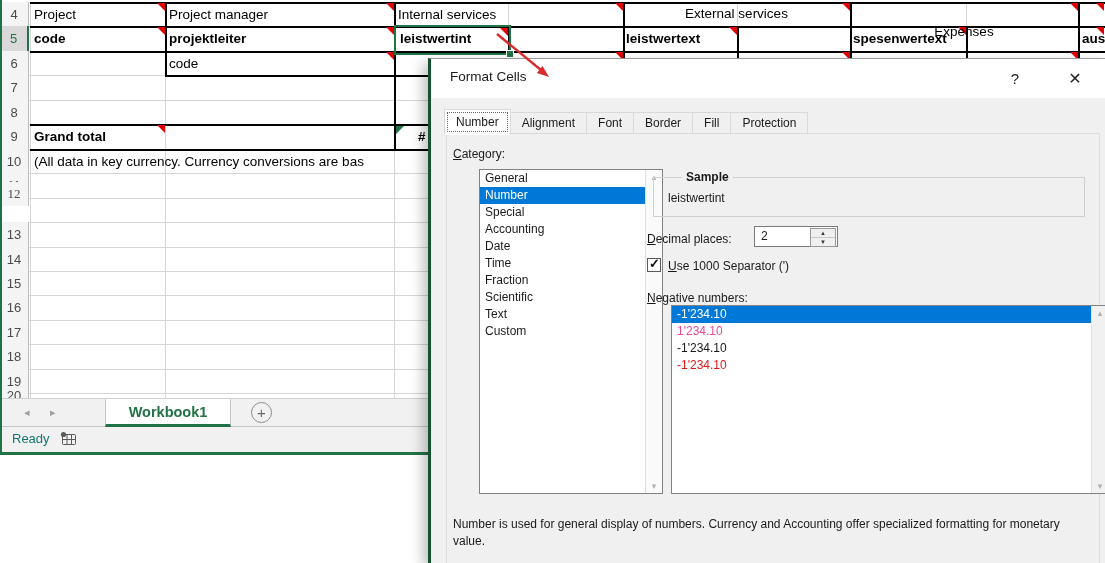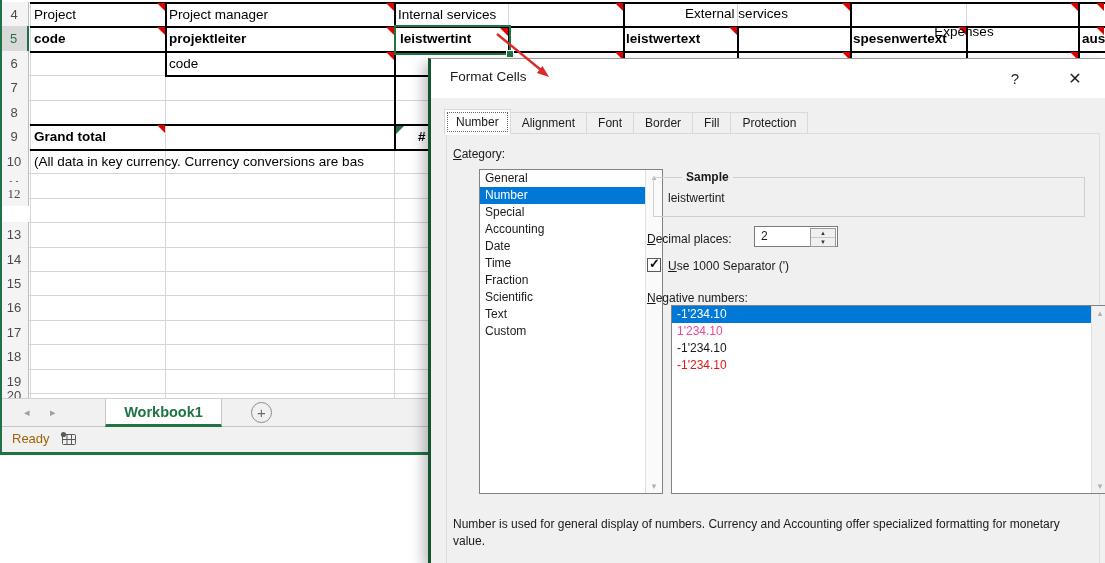--- a/index.html
+++ b/index.html
@@ -19,29 +19,29 @@
   .tri{position:absolute;width:0;height:0;border-top:8px solid #e00000;border-left:8px solid transparent;}
   .gtri{position:absolute;width:0;height:0;border-top:8px solid #217346;border-right:8px solid transparent;}
   #selection{position:absolute;left:394px;top:25px;width:113px;height:26px;
              border:2px solid #217346;z-index:4;}
   #fill-handle{position:absolute;right:-5px;bottom:-5px;width:6px;height:6px;
                background:#217346;border:1px solid #fff;}
   
   #sheet-tabbar{position:absolute;left:0;top:398px;width:429px;height:29px;background:#f1f1f1;
                 border-top:1px solid #d0d0d0;border-bottom:1px solid #c6c6c6;box-sizing:border-box;}
   .navarrow{position:absolute;top:7px;font-size:11px;color:#9e9e9e;cursor:default;}
-  #active-sheet-tab{position:absolute;left:105px;top:0;width:117px;height:28px;background:#fff;
+  #active-sheet-tab{position:absolute;left:105px;top:0;width:126px;height:28px;background:#fff;
                     border-left:1px solid #c6c6c6;border-right:1px solid #c6c6c6;
                     border-bottom:3px solid #217346;box-sizing:border-box;
                     display:flex;align-items:center;justify-content:center;
                     color:#217346;font-weight:bold;font-size:14.5px;}
   #new-sheet-btn{position:absolute;left:251px;top:3px;width:21px;height:21px;border:1.5px solid #8b8b8b;
                  border-radius:50%;color:#6a6a6a;font-size:15px;line-height:20px;text-align:center;box-sizing:border-box;}
   #status-bar{position:absolute;left:0;top:427px;width:429px;height:25px;background:#f1f1f1;}
-  #status-text{position:absolute;left:12px;top:4px;font-size:13px;color:#a16207;}
+  #status-text{position:absolute;left:12px;top:4px;font-size:13px;color:#0f766e;}
   #macro-icon{position:absolute;left:60px;top:4px;}
   #win-edge-left{position:absolute;left:0;top:0;width:2px;height:455px;background:#217346;}
   #win-edge-bottom{position:absolute;left:0;top:452px;width:429px;height:3px;background:#217346;}
   
   #dialog{position:absolute;left:428px;top:58px;width:677px;height:505px;background:#f0f0f0;
           border-left:3px solid #14532d;border-top:1px solid #9a9a9a;box-sizing:border-box;
           box-shadow:-5px 5px 12px rgba(0,0,0,.25);z-index:10;}
   #dlg-titlebar{position:absolute;left:0;top:0;width:100%;height:39px;background:#fff;}
   #dlg-title{position:absolute;left:19px;top:10px;font-size:13.5px;color:#1a1a1a;}
   .dlg-sysbtn{position:absolute;top:4px;width:32px;height:30px;display:flex;align-items:center;

